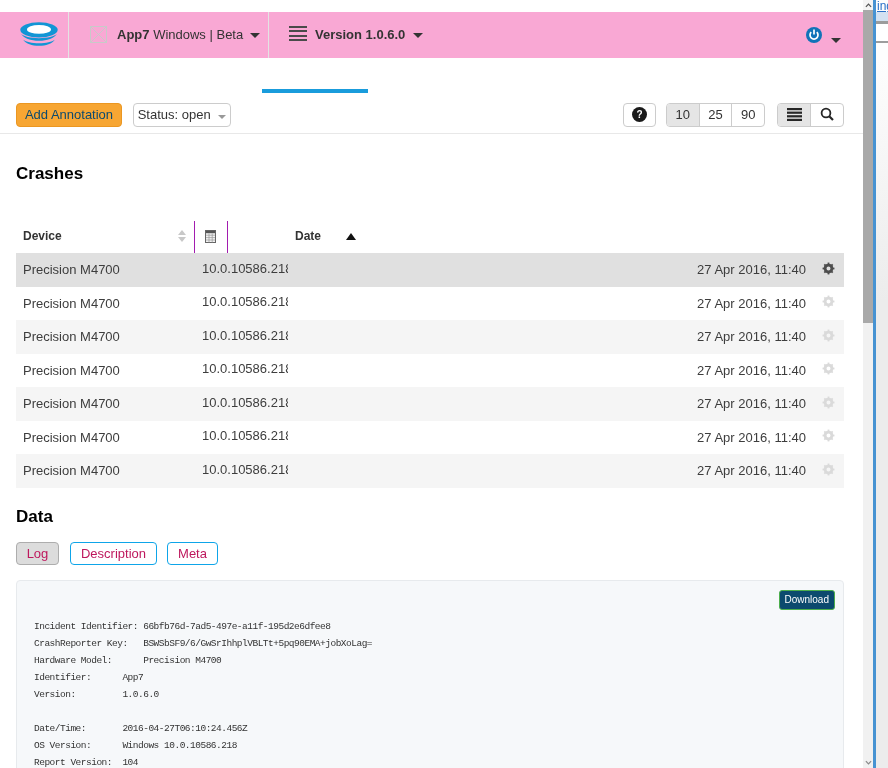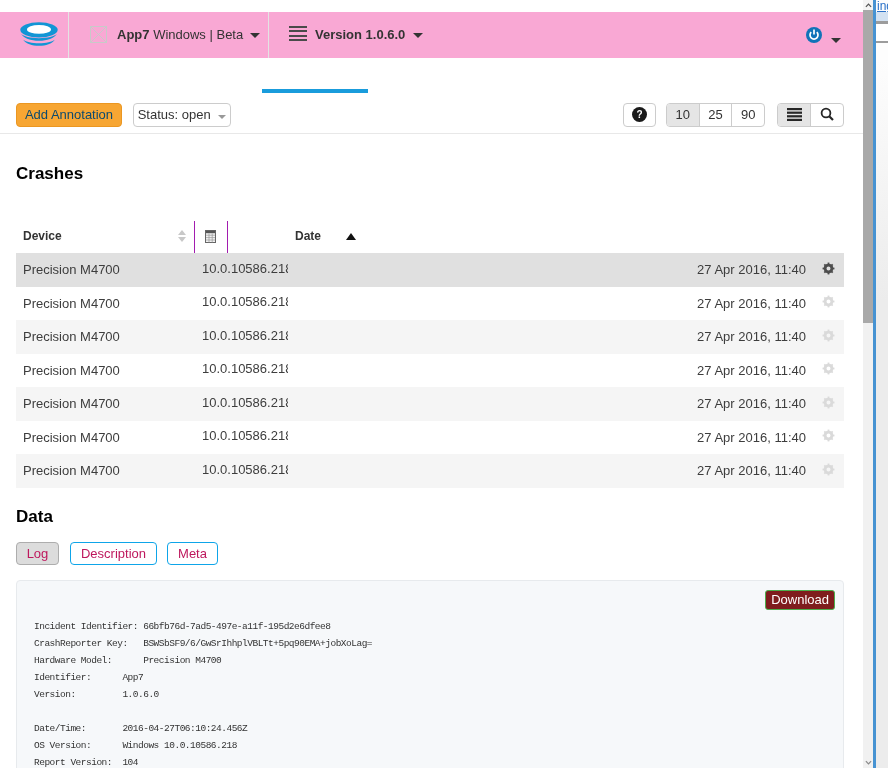--- a/index.html
+++ b/index.html
@@ -60,21 +60,21 @@
 .sort .d { border-top:5px solid #c8c8c8; }
 .sortbk { position:absolute; right:2px; top:12px; width:0; height:0; border-left:5px solid transparent; border-right:5px solid transparent; border-bottom:7px solid #111; }
 .trow { position:absolute; left:16px; width:828px; height:33.5px; display:flex; align-items:center; }
 .td { padding-left:7px; font-size:13px; color:#3d3d3d; white-space:nowrap; overflow:hidden; }
 .c1 { width:179px; } .c2 { width:101px; } .c3 { width:33px; } .c4 { width:181px; } .c5 { width:173px; }
 .c6 { width:130px; text-align:right; padding-right:7px; } .c7 { flex:1; text-align:center; }
 
 
 .dbtn { position:absolute; top:542px; height:23px; border-radius:4px; border:1px solid #0ea5e9; background:#fff; font-size:13px; color:#be185d; line-height:21px; text-align:center; }
 .well { position:absolute; left:16px; top:580px; width:828px; height:200px; background:#f6f8fa; border:1px solid #e7eaed; border-radius:4px; }
-.dl { position:absolute; right:8px; top:9px; background:#7f1d1d; border:1px solid #4cae4c; color:#fff; font-size:13px; border-radius:3px; padding:2px 5px; line-height:14px; }
+.dl { position:absolute; right:8px; top:9px; background:#0c4a6e; border:1px solid #4cae4c; color:#fff; font-size:10px; border-radius:3px; padding:2px 5px; line-height:14px; }
 pre.log { position:absolute; left:17px; top:37px; font-family:"Liberation Mono", monospace; font-size:9.5px; letter-spacing:-0.5px; line-height:17px; color:#333; }
 
 
 .sbar { position:absolute; left:863px; top:0; width:10px; height:768px; background:#f1f1f1; }
 .sb-up { position:absolute; left:0; top:0; width:10px; height:10px; background:#f5f5f5; }
 .sb-thumb { position:absolute; left:0; top:10px; width:10px; height:313px; background:#a9a9a9; }
 .chev { position:absolute; left:1.5px; width:7px; height:7px; }
 .blueline { position:absolute; left:873px; top:0; width:3px; height:768px; background:#4793d2; }
 .sliver { position:absolute; left:876px; top:0; width:12px; height:768px; background:linear-gradient(#fdfdfd 60px, #ececec 300px); }
 </style>

